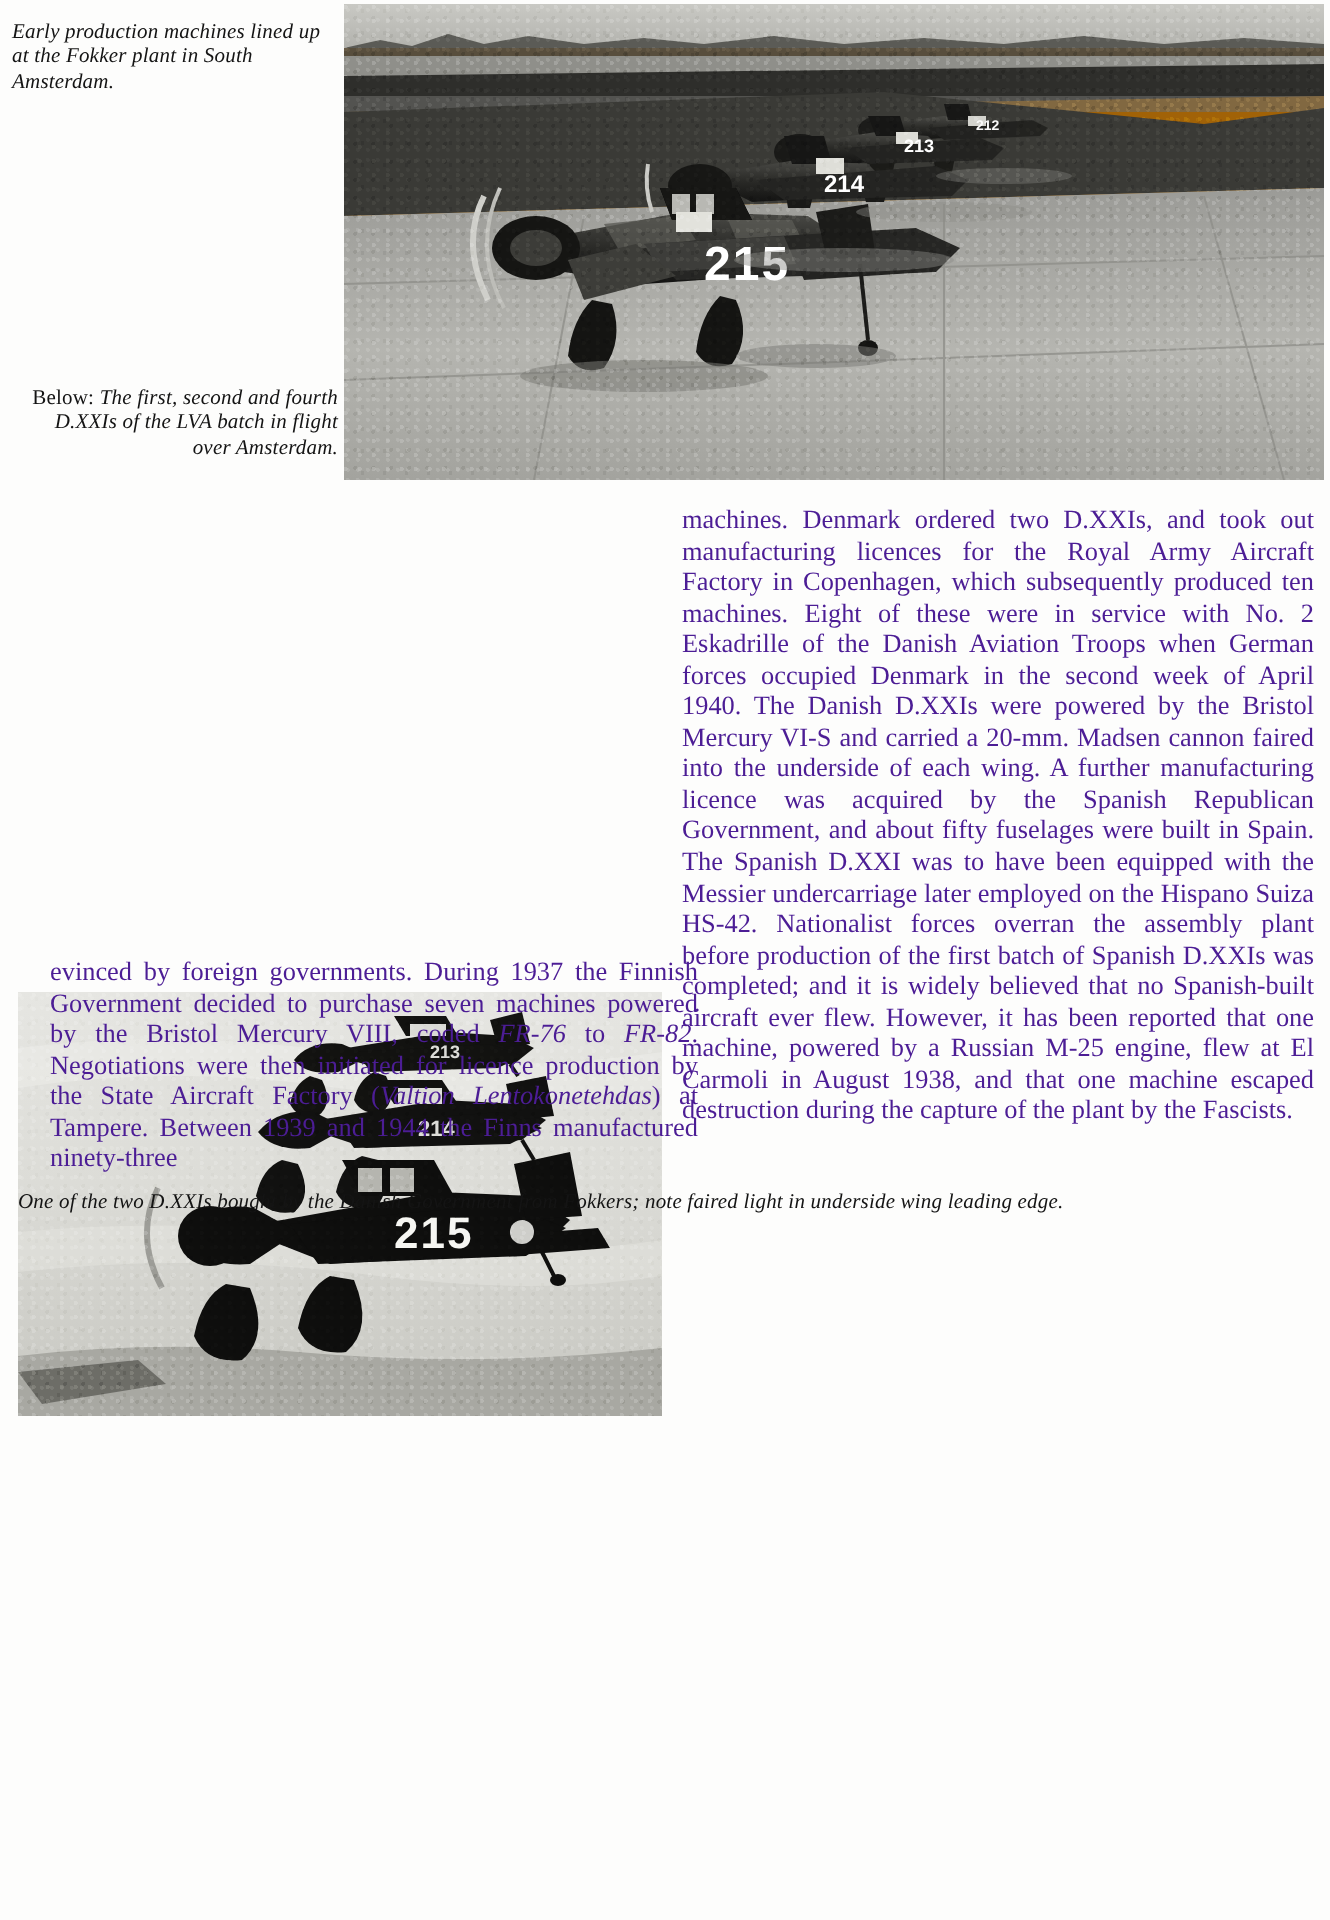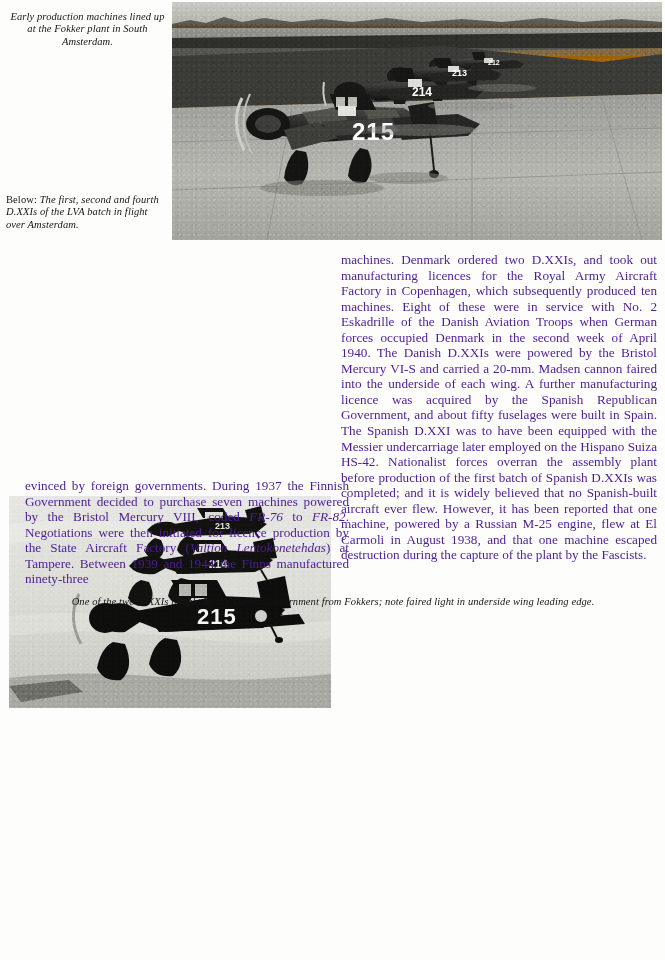--- a/index.html
+++ b/index.html
@@ -17,40 +17,39 @@
     background: #fdfdfc;
   }
 
   
   .caption {
     font-style: italic;
     font-size: 10.5px;
     line-height: 12.4px;
     letter-spacing: 0.1px;
     color: #141414;
-    text-align: center;
   }
   .caption b, .caption .roman {
     font-style: normal;
   }
   .body-col {
     font-size: 13.2px;
     line-height: 15.55px;
     text-align: justify;
     text-justify: inter-word;
     color: #4c1d95;
     hyphens: none;
   }
   .body-col i { font-style: italic; }
 
   
   .abs { position: absolute; }
 
   #caption-top       { left: 6px;  top: 11px;  width: 163px; }
-  #caption-below     { left: 6px;  top: 194px; width: 163px; text-align: left; }
+  #caption-below     { left: 6px;  top: 194px; width: 163px; text-align: right; }
   #caption-danish    { left: 9px;  top: 596px; width: 648px; }
 
   #photo-lineup      { left: 172px; top: 2px;   width: 490px; height: 238px; }
   #photo-formation   { left: 9px;   top: 258px; width: 322px; height: 212px; }
 
   #text-left         { left: 9px;   top: 478px; width: 324px; padding-left: 16px; }
   #text-right        { left: 341px; top: 252px; width: 316px; }
 
   
   .photo {

